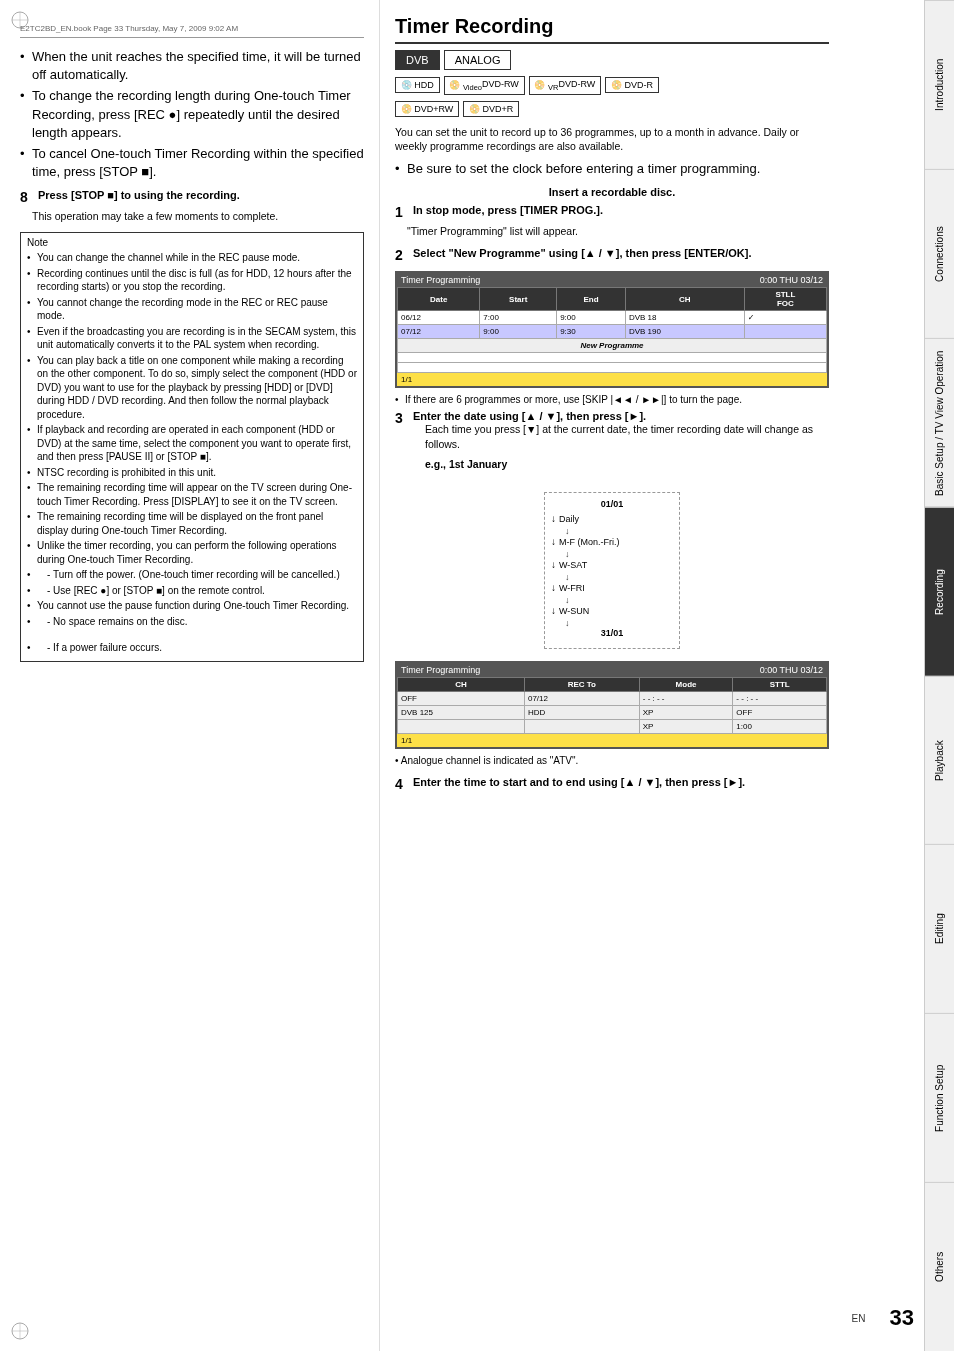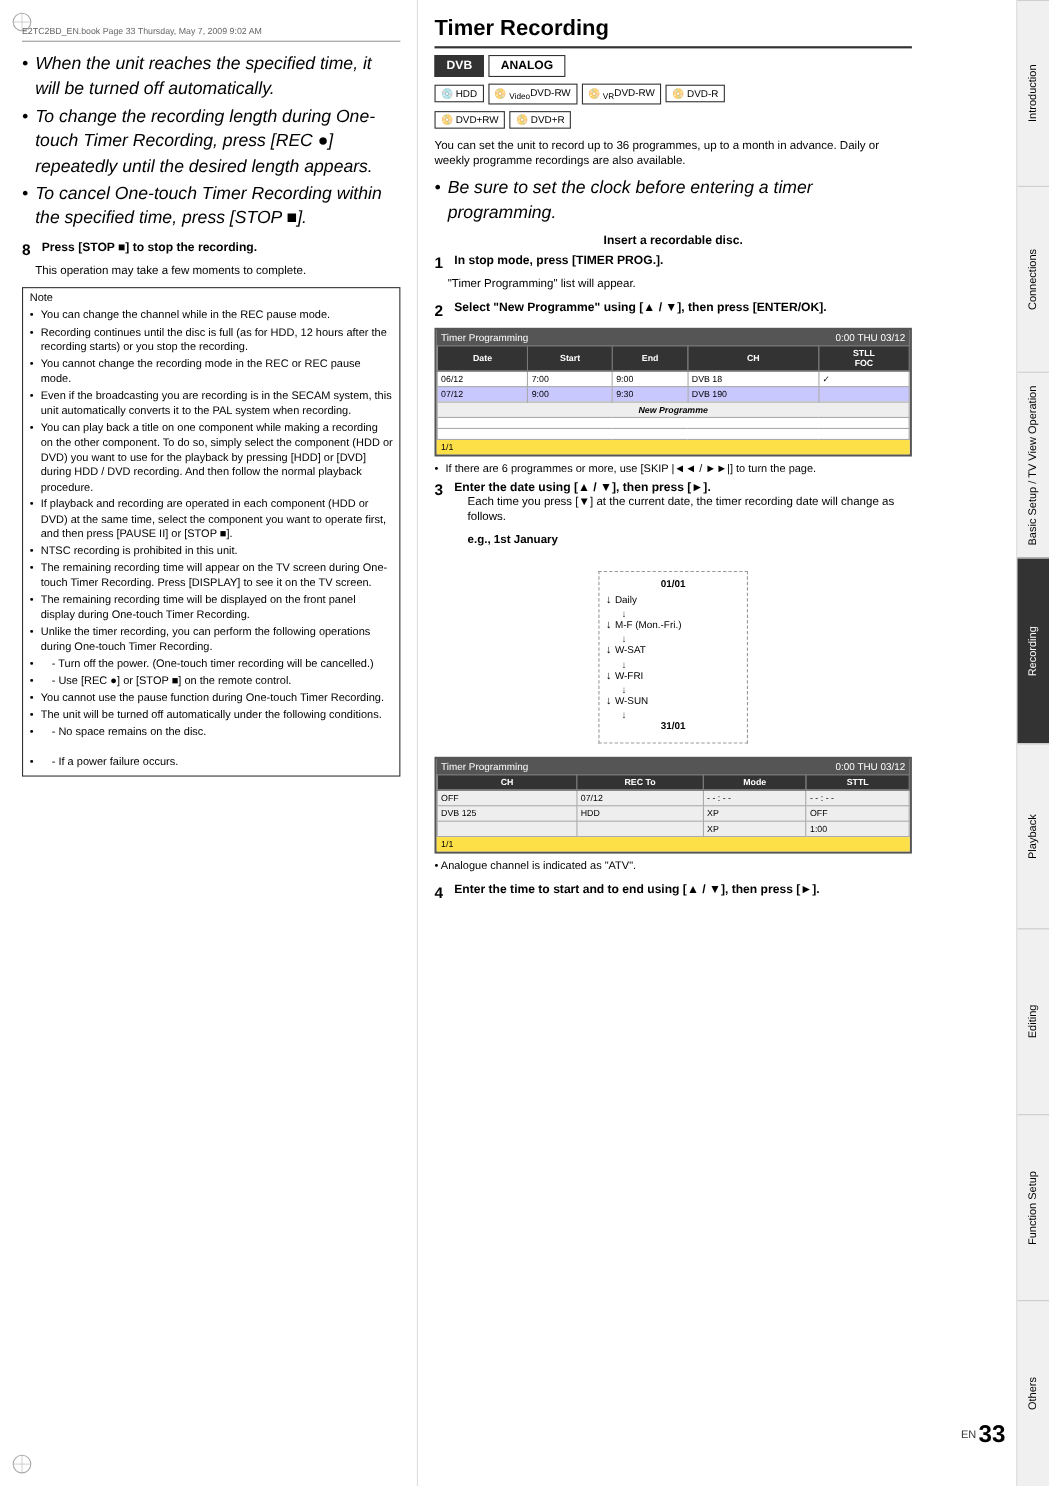--- a/index.html
+++ b/index.html
@@ -89,23 +89,22 @@
 
     
     .bullet-list {
       list-style: none;
       margin-bottom: 8px;
     }
     .bullet-list li {
       padding-left: 12px;
       position: relative;
       margin-bottom: 3px;
-      font-size: 16px;
+      font-size: 13px;
       line-height: 1.4;
-      font-style: italic;
     }
     .bullet-list li::before {
       content: '•';
       position: absolute;
       left: 0;
     }
 
     
     .note-box {
       border: 1px solid #333;
@@ -130,21 +129,21 @@
     
     .mode-buttons {
       display: flex;
       gap: 4px;
       margin-bottom: 6px;
     }
     .mode-btn {
       border: 1px solid #333;
       padding: 3px 10px;
       font-size: 11px;
-      font-weight: bold;
+      font-weight: normal;
       background: #fff;
     }
     .mode-btn.active {
       background: #333;
       color: #fff;
     }
 
     
     .device-row {
       display: flex;
@@ -297,25 +296,25 @@
     
     .step4-text {
       font-size: 10.5px;
       line-height: 1.5;
       margin-top: 8px;
     }
 
     
     .page-footer {
       position: absolute;
-      bottom: 34px;
+      bottom: 20px;
       right: 40px;
       display: flex;
       align-items: center;
-      gap: 2px;
+      gap: 24px;
     }
     .page-footer-en {
       font-size: 10px;
       color: #333;
     }
     .page-footer-num {
       font-size: 22px;
       font-weight: bold;
     }
 
@@ -407,42 +406,41 @@
 
     <ul class="bullet-list">
       <li>When the unit reaches the specified time, it will be turned off automatically.</li>
       <li>To change the recording length during One-touch Timer Recording, press [REC ●] repeatedly until the desired length appears.</li>
       <li>To cancel One-touch Timer Recording within the specified time, press [STOP ■].</li>
     </ul>
 
     <div class="step">
       <div class="step-line">
         <span class="step-num-circle">8</span>
-        <span class="step-title">Press [STOP ■] to stop the recording.</span>
+        <span class="step-title">Press [STOP ■] to using the recording.</span>
       </div>
       <div class="indent body-text">This operation may take a few moments to complete.</div>
     </div>
 
     <div class="note-box">
       <div class="note-label">Note</div>
       <ul class="note-bullet">
         <li>You can change the channel while in the REC pause mode.</li>
         <li>Recording continues until the disc is full (as for HDD, 12 hours after the recording starts) or you stop the recording.</li>
         <li>You cannot change the recording mode in the REC or REC pause mode.</li>
         <li>Even if the broadcasting you are recording is in the SECAM system, this unit automatically converts it to the PAL system when recording.</li>
         <li>You can play back a title on one component while making a recording on the other component. To do so, simply select the component (HDD or DVD) you want to use for the playback by pressing [HDD] or [DVD] during HDD / DVD recording. And then follow the normal playback procedure.</li>
         <li>If playback and recording are operated in each component (HDD or DVD) at the same time, select the component you want to operate first, and then press [PAUSE II] or [STOP ■].</li>
         <li>NTSC recording is prohibited in this unit.</li>
         <li>The remaining recording time will appear on the TV screen during One-touch Timer Recording. Press [DISPLAY] to see it on the TV screen.</li>
         <li>The remaining recording time will be displayed on the front panel display during One-touch Timer Recording.</li>
         <li>Unlike the timer recording, you can perform the following operations during One-touch Timer Recording.</li>
         <li style="list-style:none; padding-left:20px; font-size:10px; margin-bottom:2px;">- Turn off the power. (One-touch timer recording will be cancelled.)</li>
         <li style="list-style:none; padding-left:20px; font-size:10px; margin-bottom:2px;">- Use [REC ●] or [STOP ■] on the remote control.</li>
         <li>You cannot use the pause function during One-touch Timer Recording.</li>
-        <li>The unit will be turned off automatically under the following conditions.</li>
         <li style="list-style:none; padding-left:20px; font-size:10px; margin-bottom:13px;">- No space remains on the disc.</li>
         <li style="list-style:none; padding-left:20px; font-size:10px; margin-bottom:2px;">- If a power failure occurs.</li>
       </ul>
     </div>
   </div>
 
   <div class="right-col">
 
     <div class="section-title">Timer Recording</div>
 

